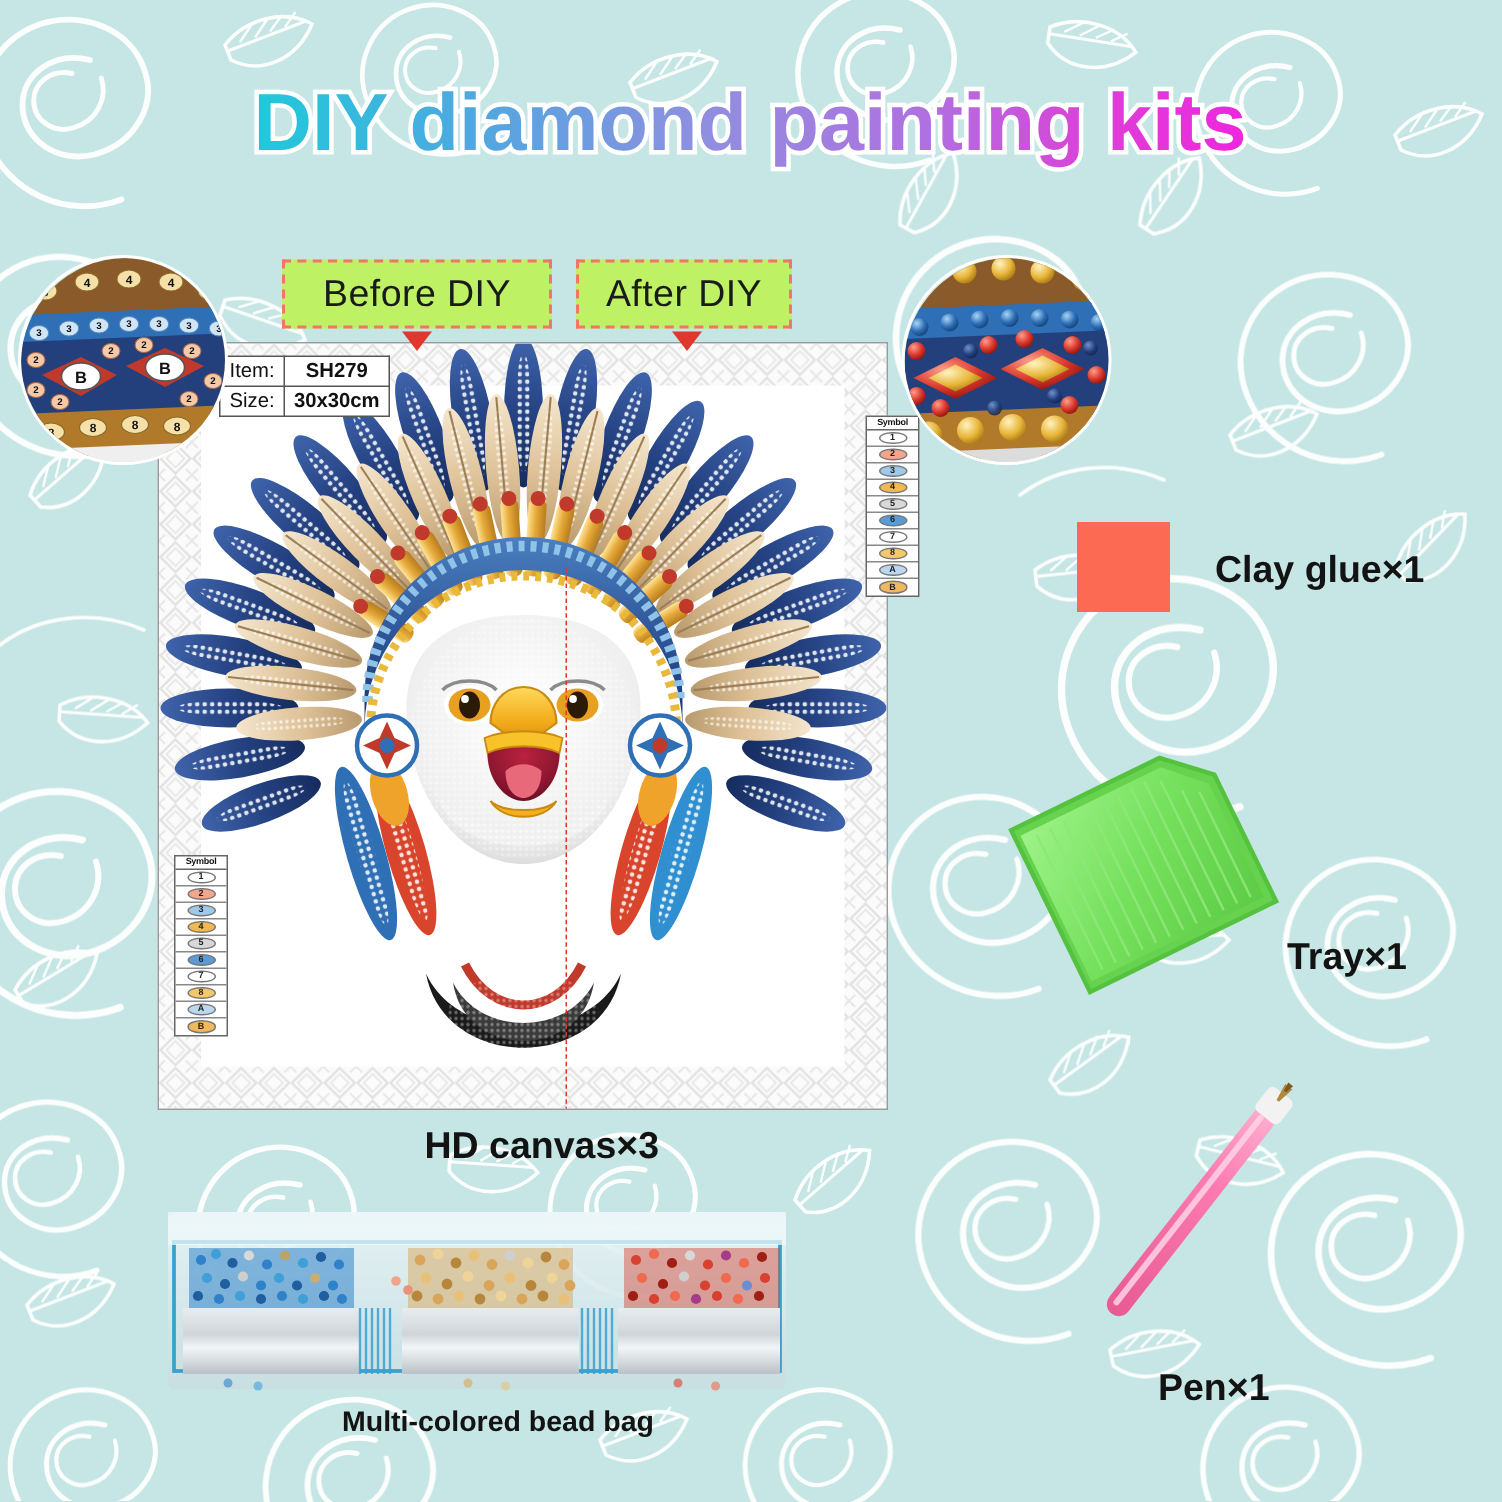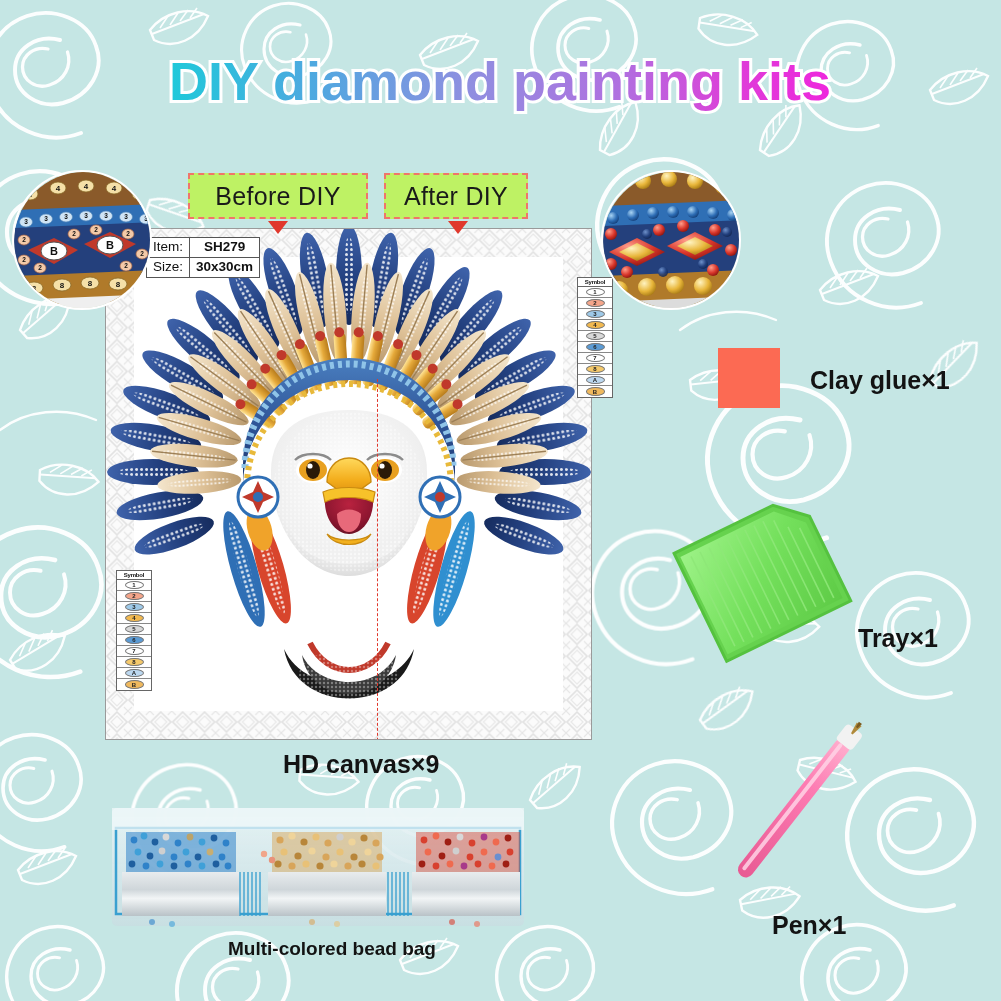--- a/index.html
+++ b/index.html
@@ -930,21 +930,21 @@
   <g transform="rotate(38 135 105)">
     <rect x="128" y="22" width="16" height="172" rx="8" fill="url(#pen-g)"></rect>
     <rect x="132" y="28" width="4" height="160" rx="2" fill="#ffd2e5" opacity="0.85"></rect>
     <rect x="126" y="8" width="20" height="20" rx="4" fill="#f2f2f2"></rect>
     <path d="M133,2 L139,2 L137,14 L135,14 Z" fill="#b08a3a"></path>
     <path d="M134,0 L138,0 L137,6 L135,6 Z" fill="#7a5a20"></path>
   </g>
 </svg>
 <div class="acc-label" id="label-pen">Pen×1</div>
 
-<div id="label-canvas">HD canvas×9</div>
+<div id="label-canvas">HD canvas×3</div>
 
 <svg id="beads-svg" viewBox="0 0 412 132">
   <defs>
     <linearGradient id="foil" x1="0" y1="0" x2="0" y2="1">
       <stop offset="0%" stop-color="#e8ecee"></stop>
         <stop offset="40%" stop-color="#cfd6da"></stop>
       <stop offset="60%" stop-color="#f2f5f6"></stop>
         <stop offset="100%" stop-color="#b9c2c7"></stop>
     </linearGradient>
     <linearGradient id="bagplastic" x1="0" y1="0" x2="0" y2="1">

